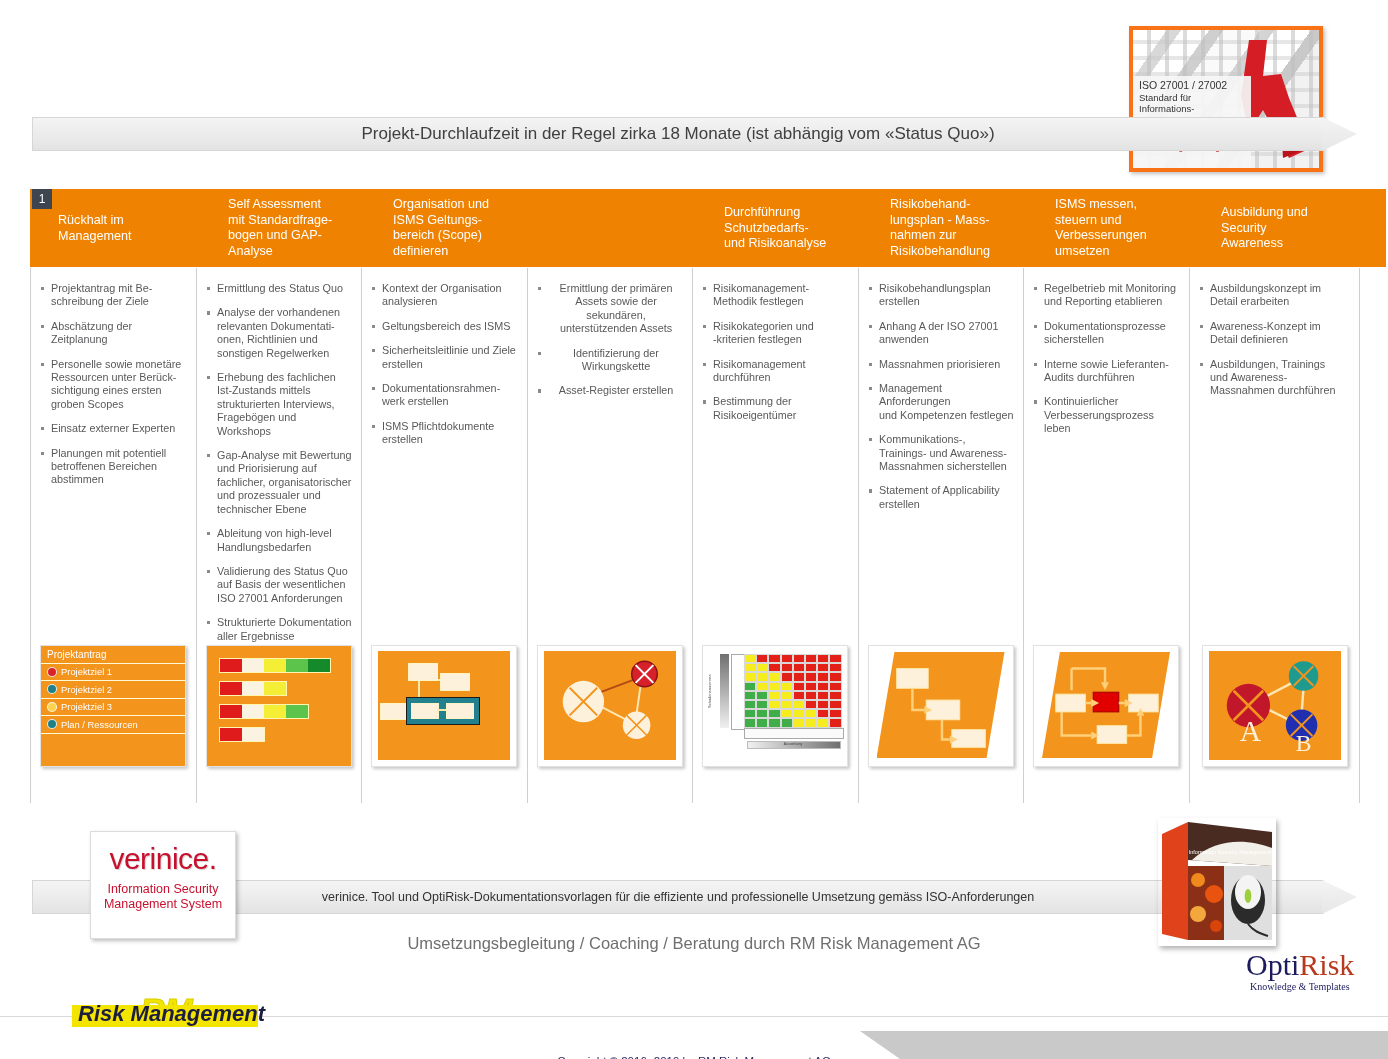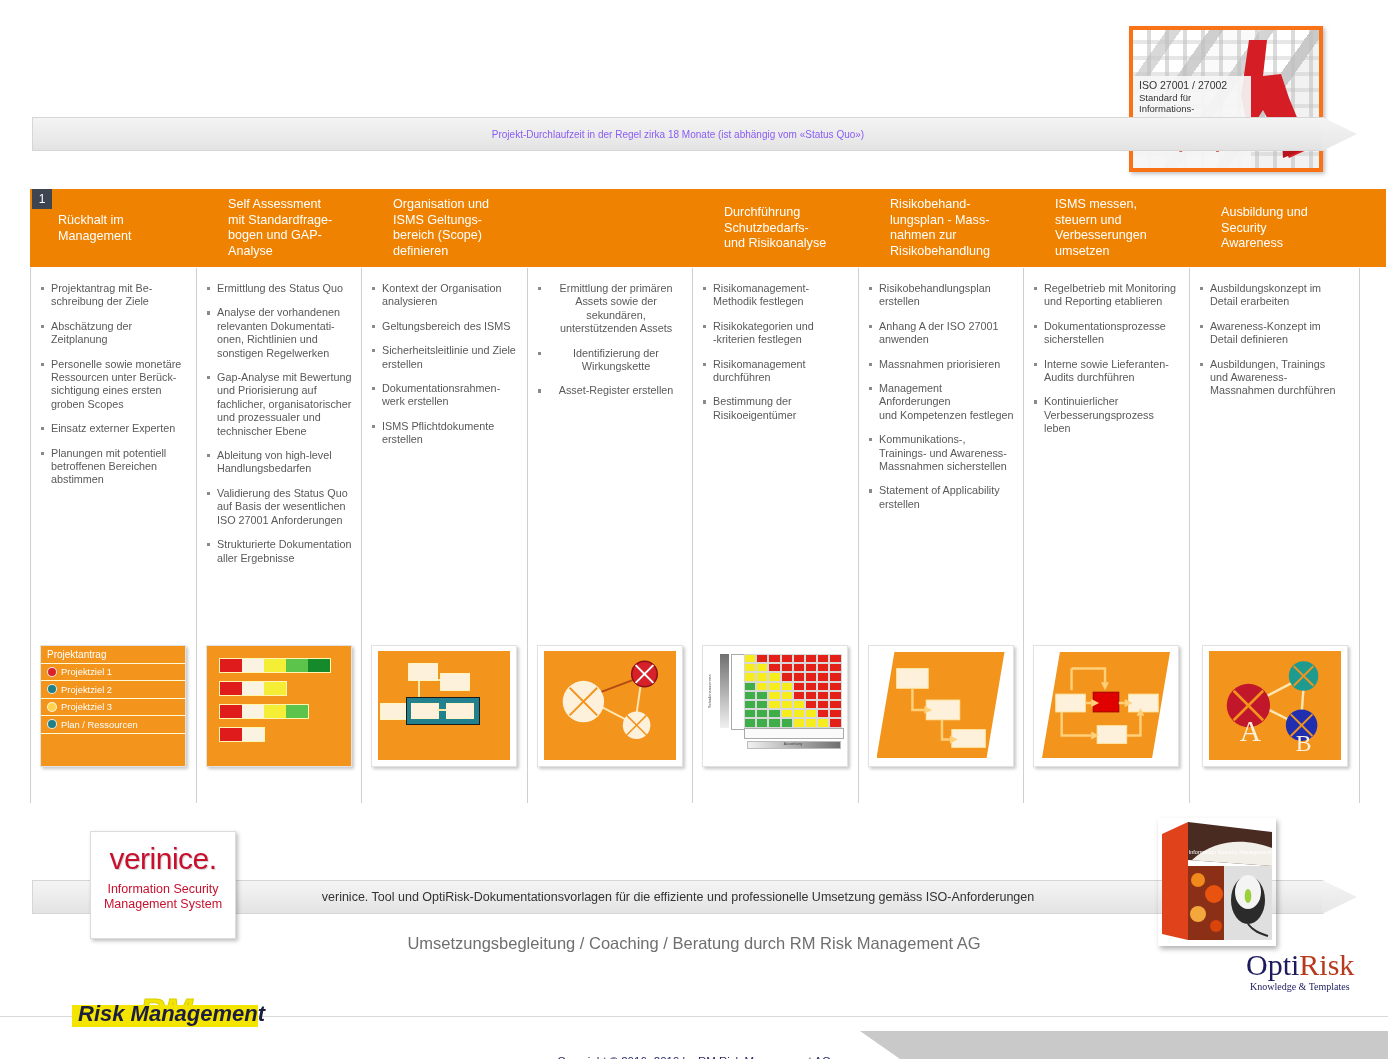--- a/index.html
+++ b/index.html
@@ -59,21 +59,21 @@
   }
   .banner .tip{
     position:absolute;left:1290px;top:0;width:35px;height:34px;
     background:linear-gradient(180deg,#f4f4f4 0%,#e6e6e6 100%);
     clip-path:polygon(0 0,100% 50%,0 100%);
     border-left:0;
   }
   .banner .txt{
     position:absolute;left:0;top:0;width:1292px;height:34px;
     display:flex;align-items:center;justify-content:center;
-    font-size:10px;color:#8b5cf6;
+    font-size:17px;color:#404040;
   }
 
   
   .phases{position:absolute;left:30px;top:189px;width:1330px;height:78px;}
   .chev{
     position:absolute;top:0;height:78px;
     background:#ef8200;
     color:#ffffff;
   }
   .chev .inner{
@@ -338,20 +338,25 @@
 abstimmen</li>
         </ul>
       </div>
       <div class="col" style="left: 166px; width: 165px;">
         <ul>
           <li style="white-space: pre-line;">Ermittlung des Status Quo</li>
           <li style="white-space: pre-line;">Analyse der vorhandenen
 relevanten Dokumentati-
 onen, Richtlinien und
 sonstigen Regelwerken</li>
+          <li style="white-space: pre-line;">Erhebung des fachlichen
+Ist-Zustands mittels
+strukturierten Interviews,
+Fragebögen und
+Workshops</li>
           <li style="white-space: pre-line;">Gap-Analyse mit Bewertung
 und Priorisierung auf
 fachlicher, organisatorischer
 und prozessualer und
 technischer Ebene</li>
           <li style="white-space: pre-line;">Ableitung von high-level
 Handlungsbedarfen</li>
           <li style="white-space: pre-line;">Validierung des Status Quo
 auf Basis der wesentlichen
 ISO 27001 Anforderungen</li>

